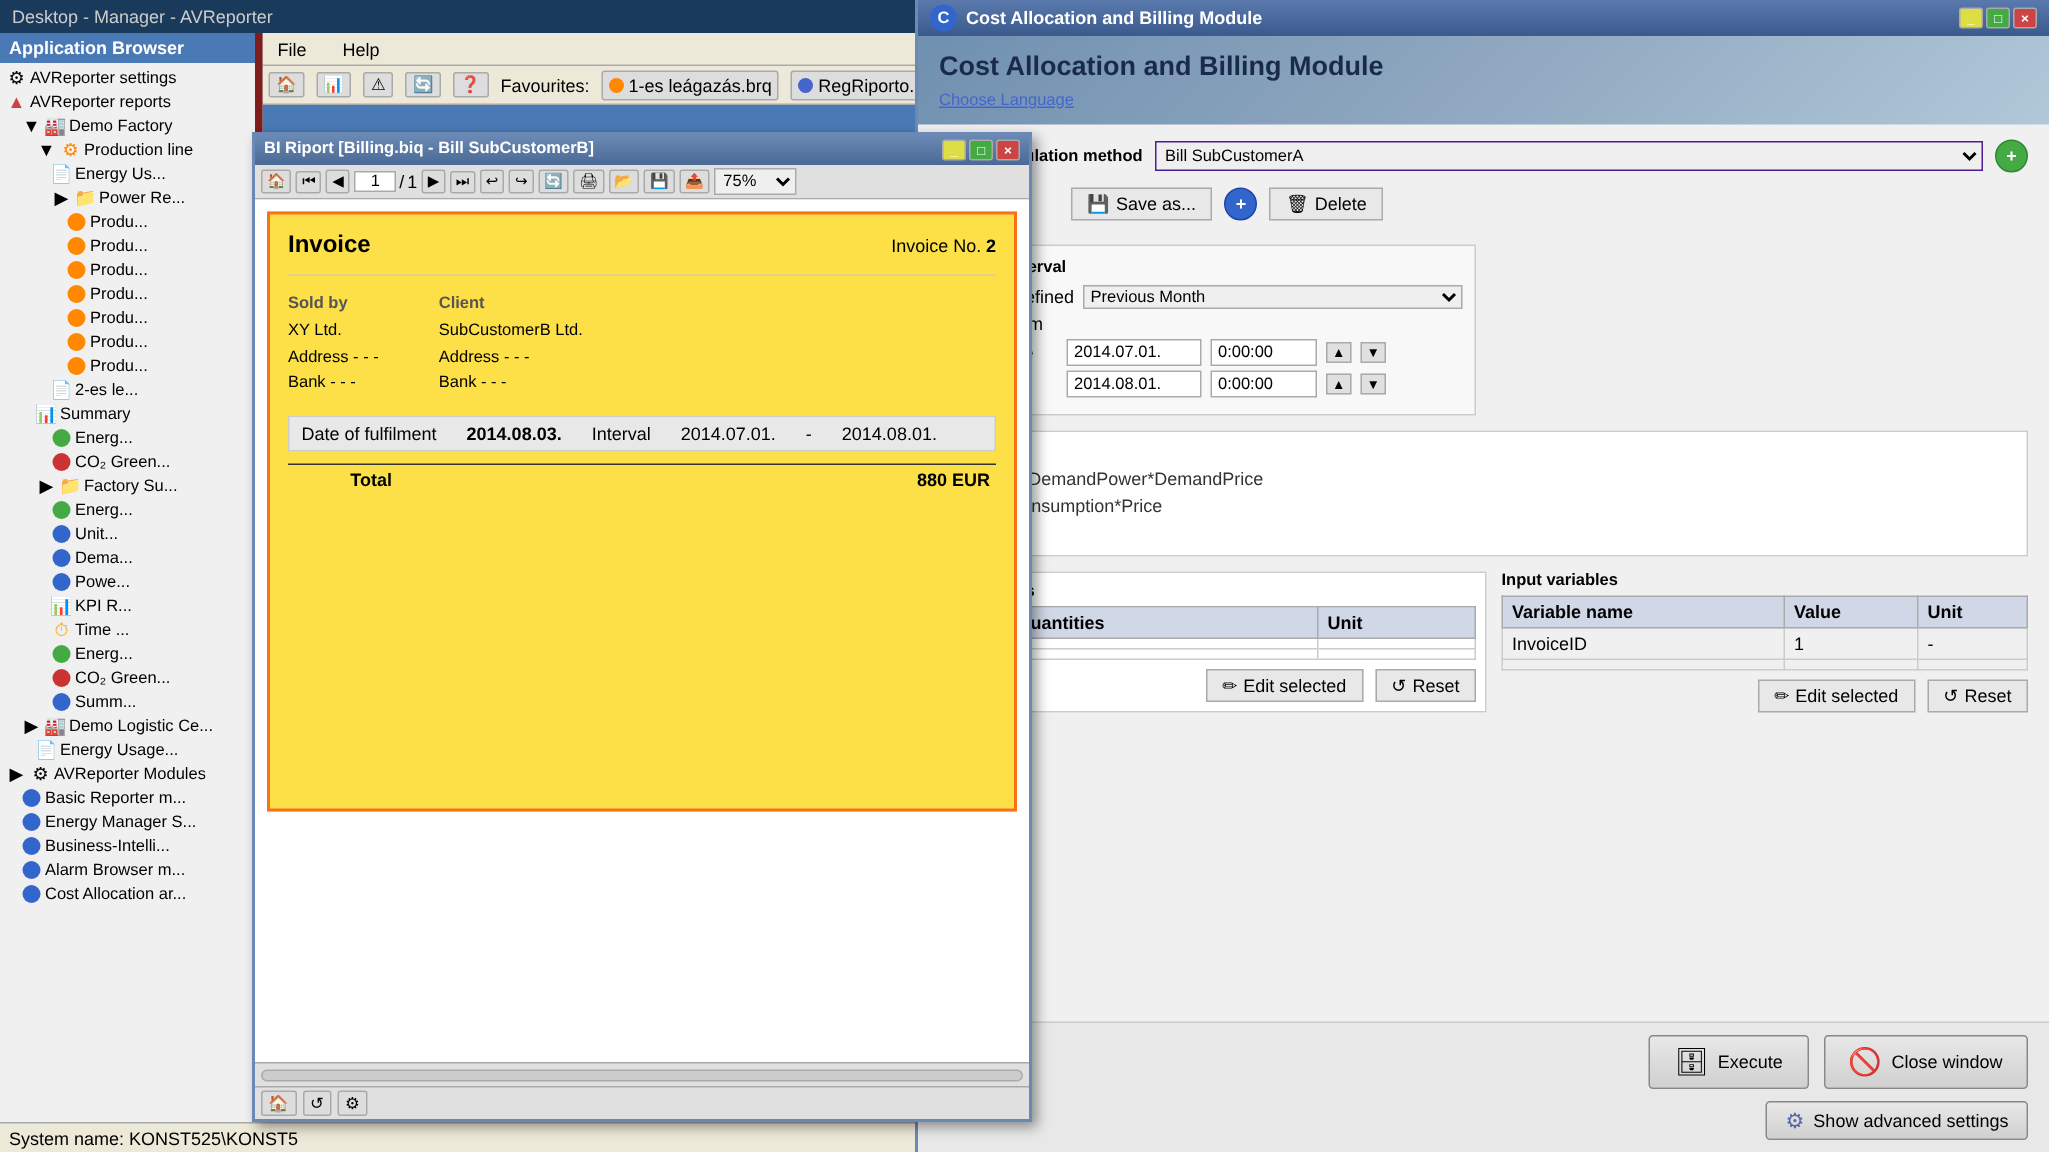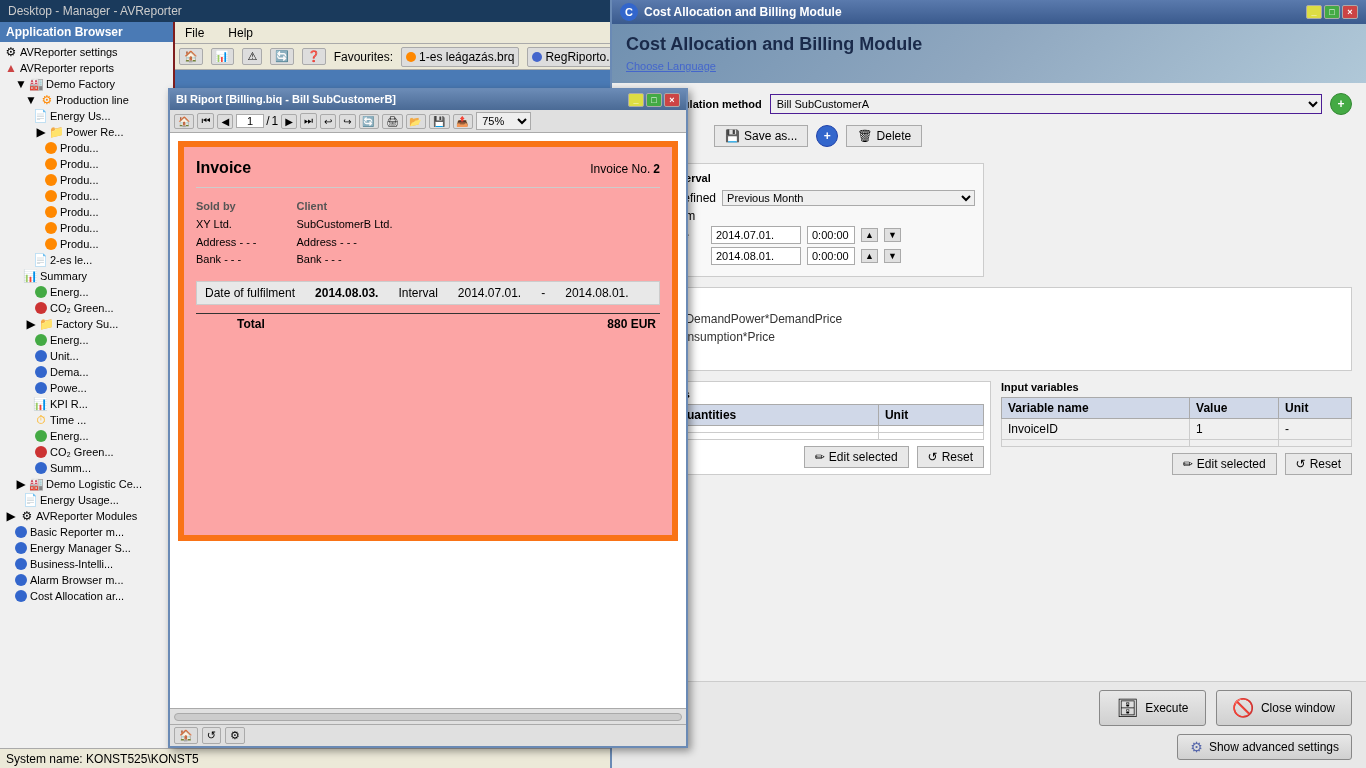--- a/index.html
+++ b/index.html
@@ -2,21 +2,21 @@
 <html><head>
   <meta charset="utf-8">
   <style>
     * { box-sizing: border-box; margin: 0; padding: 0; font-family: 'Segoe UI', Tahoma, Arial, sans-serif; font-size: 12px; }
     body { background: #4a7ab5; width: 1366px; height: 768px; overflow: hidden; position: relative; }
 
     
     .desktop-bar { position: absolute; top: 0; left: 0; right: 0; height: 22px; background: #1a3a5c; display: flex; align-items: center; padding: 0 8px; color: #ccc; font-size: 11px; }
 
     
-    .app-browser { position: absolute; top: 22px; left: 0; width: 175px; bottom: 20px; background: #f0f0f0; border-right: 2px solid #7f1d1d; display: flex; flex-direction: column; }
+    .app-browser { position: absolute; top: 22px; left: 0; width: 175px; bottom: 20px; background: #f0f0f0; border-right: 5px solid #7f1d1d; display: flex; flex-direction: column; }
     .app-browser-header { background: #4a7ab5; color: white; padding: 3px 6px; font-size: 11px; font-weight: bold; }
     .tree-area { flex: 1; overflow: auto; padding: 2px; }
     .tree-item { display: flex; align-items: center; padding: 1px 2px; cursor: pointer; white-space: nowrap; overflow: hidden; }
     .tree-item .indent { display: inline-block; }
     .tree-item .icon { width: 14px; height: 14px; display: inline-flex; align-items: center; justify-content: center; margin-right: 2px; flex-shrink: 0; }
     .tree-item .label { overflow: hidden; text-overflow: ellipsis; font-size: 11px; }
     .icon-circle-blue { width: 12px; height: 12px; border-radius: 50%; background: #3366cc; display: inline-block; }
     .icon-circle-orange { width: 12px; height: 12px; border-radius: 50%; background: #ff8800; display: inline-block; }
     .icon-circle-green { width: 12px; height: 12px; border-radius: 50%; background: #44aa44; display: inline-block; }
     .icon-circle-red { width: 12px; height: 12px; border-radius: 50%; background: #cc3333; display: inline-block; }
@@ -45,21 +45,21 @@
     .win-btn.min { background: #dddd44; }
     .win-btn.max { background: #44aa44; }
 
     .bi-toolbar { background: #e0e0e0; border-bottom: 1px solid #aaa; padding: 2px 4px; display: flex; align-items: center; gap: 3px; flex-shrink: 0; }
     .bi-tb-btn { padding: 1px 3px; border: 1px solid #aaa; background: #ddd; cursor: pointer; font-size: 10px; border-radius: 2px; }
     .page-nav { display: flex; align-items: center; gap: 2px; font-size: 11px; }
     .zoom-select { width: 55px; border: 1px solid #aaa; font-size: 11px; padding: 1px; }
     .page-input { width: 28px; border: 1px solid #aaa; text-align: center; font-size: 11px; }
 
     .bi-content { flex: 1; overflow: auto; background: white; padding: 8px; }
-    .invoice-area { background: #fca5a5; border: 6px solid #f97316; padding: 12px; min-height: 400px; }
+    .invoice-area { background: #fde047; border: 2px solid #f97316; padding: 12px; min-height: 400px; }
     .invoice-header { font-size: 16px; font-weight: bold; margin-bottom: 4px; }
     .inv-parties { display: flex; gap: 40px; margin: 12px 0; }
     .inv-party h4 { font-size: 11px; color: #555; margin-bottom: 4px; }
     .inv-party p { font-size: 11px; line-height: 1.6; }
     .inv-date-row { background: #e8e8e8; border: 1px solid #ccc; padding: 4px 8px; display: flex; align-items: center; gap: 20px; font-size: 11px; margin: 8px 0; }
     .inv-table { width: 100%; border-collapse: collapse; font-size: 11px; margin-top: 8px; }
     .inv-table td { padding: 3px 4px; }
     .inv-table .amount { text-align: right; }
     .inv-total-row td { border-top: 1px solid #333; font-weight: bold; }
 
@@ -80,21 +80,21 @@
     .ca-add-btn { width: 22px; height: 22px; background: #44aa44; border: 1px solid #338833; border-radius: 50%; color: white; font-weight: bold; cursor: pointer; display: flex; align-items: center; justify-content: center; }
 
     .save-btn { padding: 3px 10px; background: #e8e8e8; border: 1px solid #aaa; cursor: pointer; font-size: 11px; display: flex; align-items: center; gap: 4px; }
     .delete-btn { padding: 3px 10px; background: #e8e8e8; border: 1px solid #aaa; cursor: pointer; font-size: 11px; display: flex; align-items: center; gap: 4px; }
 
     .billing-interval { border: 1px solid #ccc; padding: 8px; background: #f8f8f8; }
     .billing-title { font-weight: bold; font-size: 11px; margin-bottom: 6px; }
     .radio-row { display: flex; align-items: center; gap: 6px; margin: 3px 0; font-size: 11px; }
     .date-row { display: flex; align-items: center; gap: 6px; margin: 3px 0; font-size: 11px; }
     .date-input { border: 1px solid #aaa; padding: 2px 4px; font-size: 11px; width: 90px; }
-    .time-input { border: 1px solid #aaa; padding: 2px 4px; font-size: 11px; width: 48px; }
+    .time-input { border: 1px solid #aaa; padding: 2px 4px; font-size: 11px; width: 71px; }
 
     .formulas-section { background: white; border: 1px solid #ccc; padding: 6px; }
     .formulas-title { font-weight: bold; font-size: 11px; margin-bottom: 4px; }
     .formula-item { font-size: 11px; padding: 2px 0; color: #333; }
 
     .variables-table { width: 100%; border-collapse: collapse; font-size: 11px; }
     .variables-table th { background: #d0d8e8; border: 1px solid #aaa; padding: 3px 6px; text-align: left; }
     .variables-table td { border: 1px solid #ccc; padding: 3px 6px; }
 
     .devices-section { background: white; border: 1px solid #ccc; padding: 6px; }

